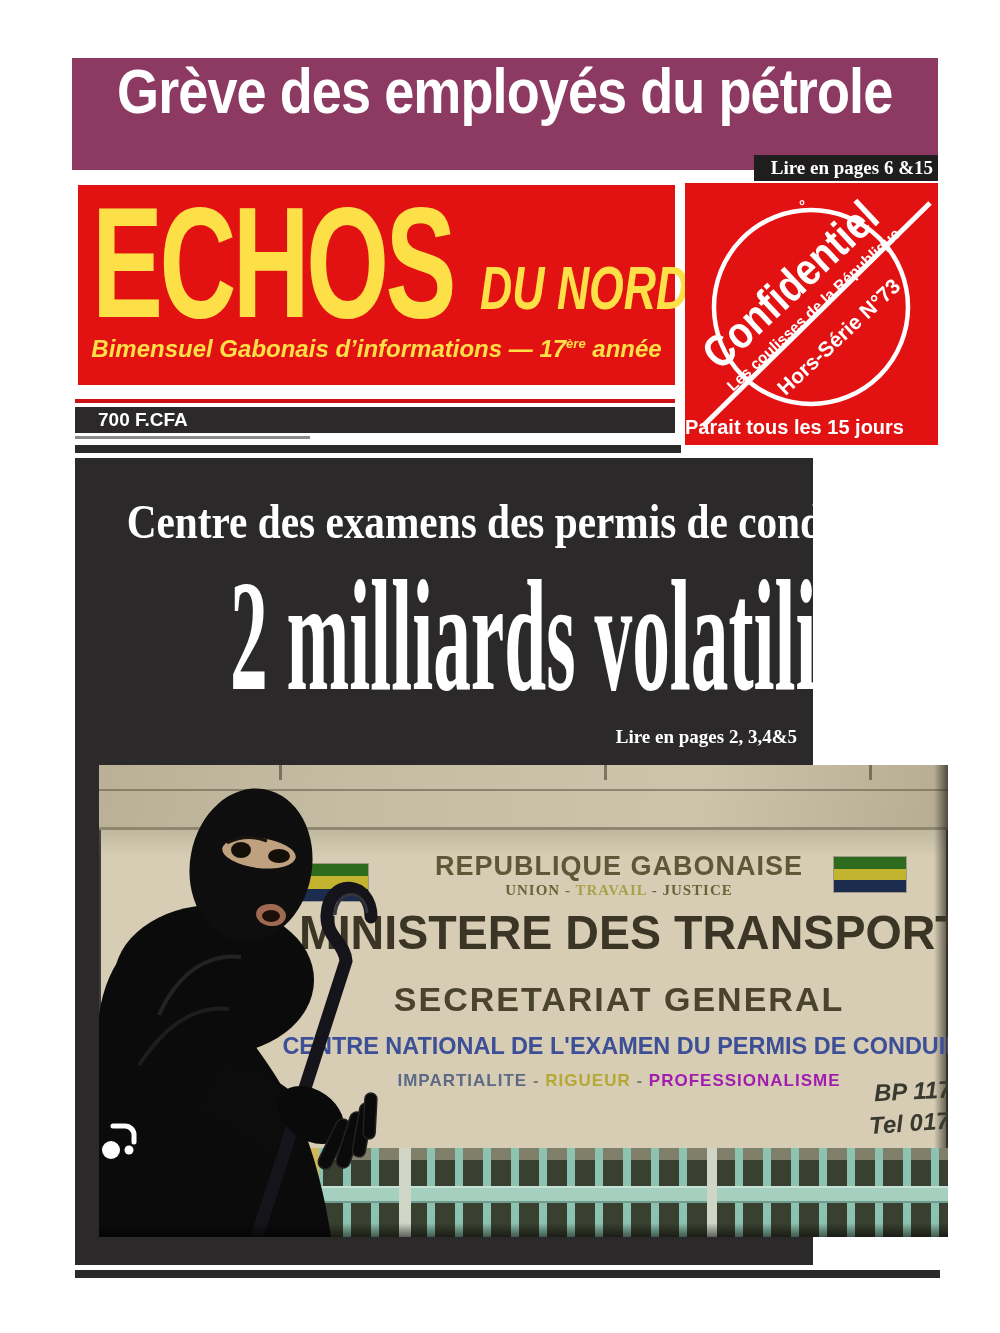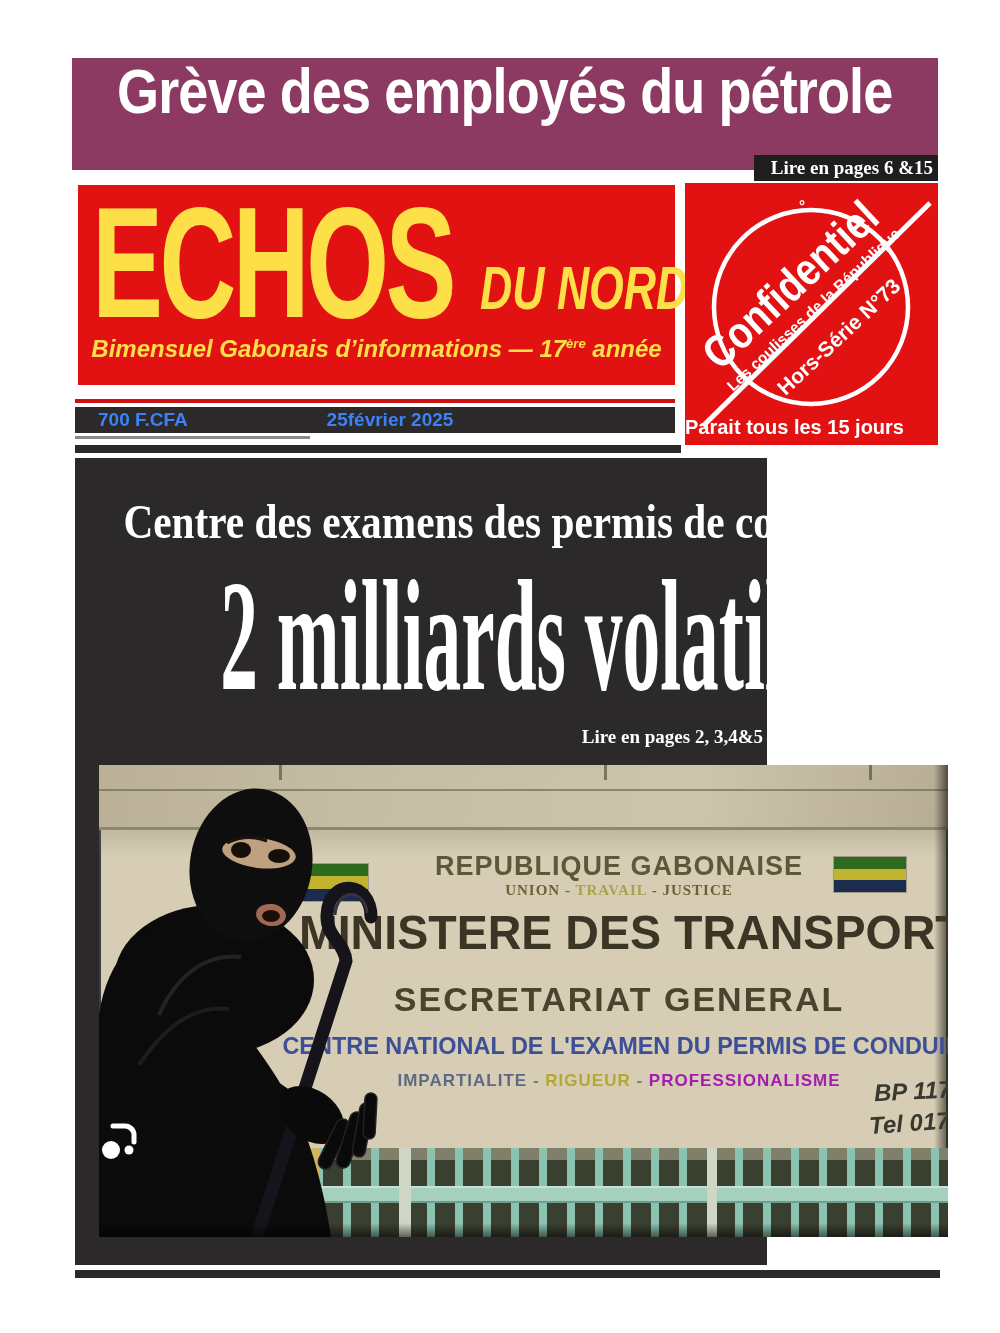--- a/index.html
+++ b/index.html
@@ -31,34 +31,34 @@
   .stamp-deg{left:114px;top:14px;font-size:15px;font-weight:bold;}
   .stamp-rot{left:-24px;top:14px;width:300px;height:220px;display:flex;flex-direction:column;
           align-items:center;justify-content:center;transform:rotate(-43deg);}
   .stamp-title{font-weight:bold;font-size:45px;line-height:1;transform:scaleX(.85);white-space:nowrap;}
   .stamp-sub{font-weight:bold;font-size:15.5px;margin-top:3px;white-space:nowrap;}
   .stamp-series{font-weight:bold;font-size:21px;margin-top:16px;white-space:nowrap;}
   .stamp-freq{left:0;right:0;bottom:6px;text-align:left;font-weight:bold;font-size:20px;}
 
   
   .red-rule{left:75px;top:399px;width:600px;height:4px;background:#cc1212;}
-  .price-bar{left:75px;top:407px;width:600px;height:26px;background:var(--panel-dark,#2b292a);color:#3b82f6;
+  .price-bar{left:75px;top:407px;width:600px;height:26px;background:var(--panel-dark,#2b292a);color:#ffffff;
           display:flex;align-items:center;font-weight:bold;font-size:19px;}
   .price{margin-left:23px;}
   .issue-date{position:absolute;left:0;right:0;text-align:center;transform:translateX(15px);}
   .price-underline{left:75px;top:436px;width:235px;height:3px;background:#8a8a8a;}
   .thin-bar{left:75px;top:445px;width:606px;height:8px;background:var(--panel-dark,#2b292a);}
 
   
-  .main-panel{left:75px;top:458px;width:692px;height:807px;background:var(--panel-dark,#2b292a);color:#fff;}
+  .main-panel{left:75px;top:458px;width:692px;height:807px;background:var(--panel-dark,#2b292a);color:#fff;padding-left:46px;}
   .kicker{left:0;right:0;top:36px;text-align:center;font-family:"Liberation Serif",serif;font-weight:bold;
           font-size:48px;white-space:nowrap;transform:scaleX(.86);}
   .lead-headline{left:0;right:0;top:94px;text-align:center;font-family:"Liberation Serif",serif;font-weight:bold;
           font-size:130px;line-height:1.05;white-space:nowrap;transform:scale(.58,1.22);transform-origin:50% 0;}
-  .lead-pages{right:4px;top:268px;font-family:"Liberation Serif",serif;font-weight:bold;font-size:19px;}
+  .lead-pages{right:16px;top:268px;font-family:"Liberation Serif",serif;font-weight:bold;font-size:19px;}
 
   
   .photo{left:8px;top:307px;width:849px;height:472px;background:var(--wall-beige,#d6cdb4);overflow:hidden;
          box-shadow:inset 0 0 0 2px #3d3b3c;margin-left:16px;}
   .ceiling{left:0;top:0;width:100%;height:62px;background:
         linear-gradient(100deg, #b9b096 0%, var(--ceiling-beige,#c5bca4) 30%, #cdc4ac 70%, #b5ac92 100%);
         border-bottom:3px solid #958e76;}
   .ceil-seam{top:24px;left:0;width:100%;height:2px;background:rgba(110,102,82,.65);}
   .ceil-tick{top:0;width:3px;height:15px;background:rgba(90,84,66,.7);}
   .wall-shade-r{right:0;top:0;width:14px;height:100%;background:linear-gradient(90deg,transparent,rgba(45,42,36,.75));}
@@ -131,21 +131,20 @@
       <div class="stamp-title">Confidentiel</div>
       <div class="stamp-sub">Les coulisses de la République</div>
       <div class="stamp-series">Hors-Série N°73</div>
     </div>
     <div class="abs stamp-freq">Parait tous les 15 jours</div>
   </div>
 
   <div class="abs red-rule"></div>
   <div class="abs price-bar">
     <span class="price">700 F.CFA</span>
-    <span class="issue-date">25février 2025</span>
   </div>
   <div class="abs price-underline"></div>
   <div class="abs thin-bar"></div>
 
   <div class="abs main-panel">
     <div class="abs kicker">Centre des examens des permis de conduire</div>
     <div class="abs lead-headline">2 milliards volatilisés</div>
     <div class="abs lead-pages">Lire en pages 2, 3,4&amp;5</div>
 
     <div class="abs photo">

